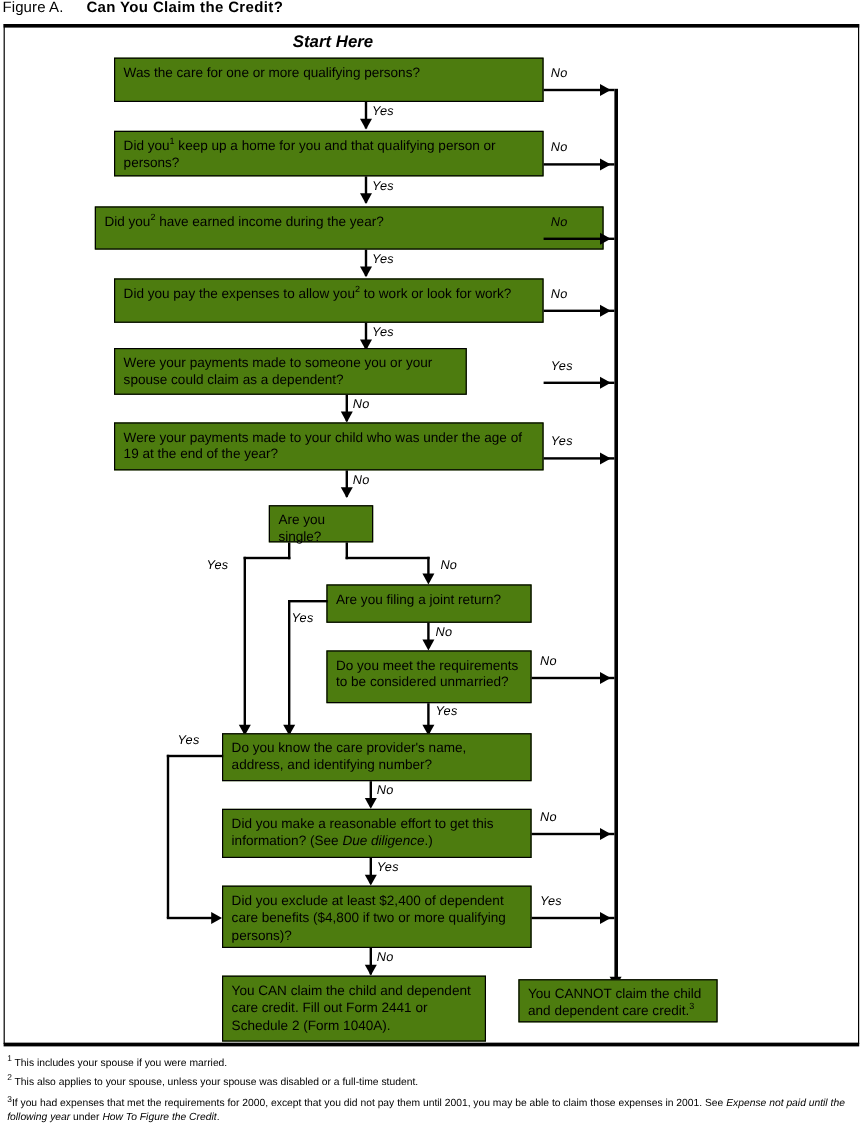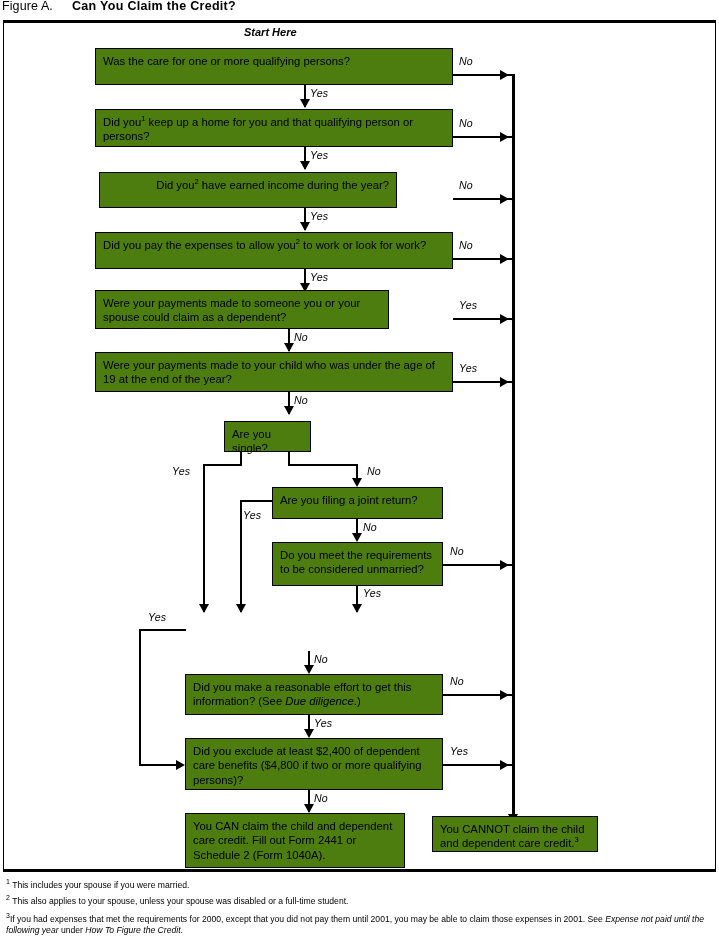--- a/index.html
+++ b/index.html
@@ -30,21 +30,21 @@
   .bus{position:absolute;width:3px;background:#000;}
 
   
   .ad{position:absolute;width:0;height:0;border-left:5px solid transparent;
       border-right:5px solid transparent;border-top:9px solid #000;}
   .ar{position:absolute;width:0;height:0;border-top:5px solid transparent;
       border-bottom:5px solid transparent;border-left:9px solid #000;}
 
   
   .lbl{position:absolute;font-size:10.6px;font-style:italic;white-space:nowrap;letter-spacing:.2px;}
-  .start{position:absolute;font-size:11px;font-style:italic;font-weight:bold;white-space:nowrap;text-align:right;}
+  .start{position:absolute;font-size:14px;font-style:italic;font-weight:bold;white-space:nowrap;text-align:right;}
 
   
   .fn{position:absolute;font-size:8.6px;line-height:11px;letter-spacing:0;}
   .fn sup{font-size:7px;}
 </style>
 </head>
 <body>
 
 <div id="page">
 
@@ -75,21 +75,21 @@
   <div class="box" style="left:95px;top:109px;width:358px;height:38px;">
     <span>Did you</span><sup>1</sup><span> keep up a home for you and that qualifying person or persons?</span>
   </div>
   <div class="hl" style="left:453px;top:136px;width:59px;"></div>
   <div class="ar" style="left:500px;top:132px;"></div>
   <div class="lbl" style="left:459px;top:117px;">No</div>
   <div class="vl" style="left:304px;top:147px;height:22px;"></div>
   <div class="ad" style="left:300px;top:161px;"></div>
   <div class="lbl" style="left:310px;top:149px;">Yes</div>
 
-  <div class="box" style="left:99px;top:172px;width:298px;height:36px;text-align:right;">
+  <div class="box" style="left:79px;top:172px;width:424px;height:36px;">
     <span>Did you</span><sup>2</sup><span> have earned income during the year?</span>
   </div>
   <div class="hl" style="left:453px;top:198px;width:59px;"></div>
   <div class="ar" style="left:500px;top:194px;"></div>
   <div class="lbl" style="left:459px;top:179px;">No</div>
   <div class="vl" style="left:304px;top:208px;height:22px;"></div>
   <div class="ad" style="left:300px;top:222px;"></div>
   <div class="lbl" style="left:310px;top:210px;">Yes</div>
 
   <div class="box" style="left:95px;top:232px;width:358px;height:37px;">
@@ -154,20 +154,23 @@
   <div class="box" style="left:272px;top:542px;width:171px;height:44px;">
     <span>Do you meet the requirements to be considered unmarried?</span>
   </div>
   <div class="hl" style="left:443px;top:564px;width:69px;"></div>
   <div class="ar" style="left:500px;top:560px;"></div>
   <div class="lbl" style="left:450px;top:545px;">No</div>
   <div class="vl" style="left:356px;top:586px;height:26px;"></div>
   <div class="ad" style="left:352px;top:604px;"></div>
   <div class="lbl" style="left:363px;top:587px;">Yes</div>
 
+  <div class="box" style="left:185px;top:611px;width:258px;height:40px;">
+    <span>Do you know the care provider's name, address, and identifying number?</span>
+  </div>
 
   <div class="hl" style="left:139px;top:629px;width:47px;"></div>
   <div class="vl" style="left:139px;top:629px;height:136px;"></div>
   <div class="hl" style="left:139px;top:764px;width:41px;"></div>
   <div class="ar" style="left:176px;top:760px;"></div>
   <div class="lbl" style="left:148px;top:611px;">Yes</div>
 
   <div class="vl" style="left:308px;top:651px;height:21px;"></div>
   <div class="ad" style="left:304px;top:665px;"></div>
   <div class="lbl" style="left:314px;top:653px;">No</div>

